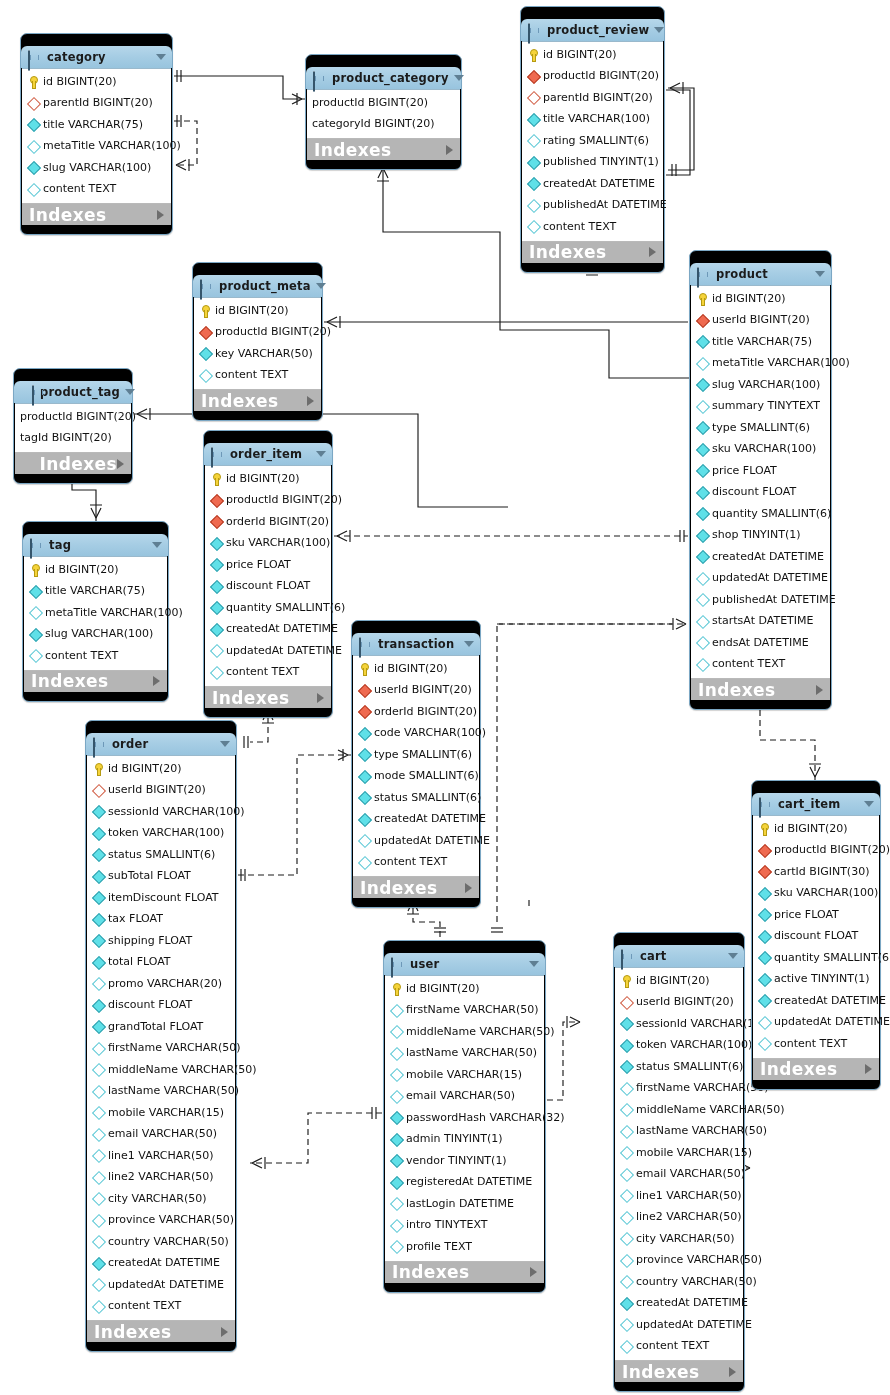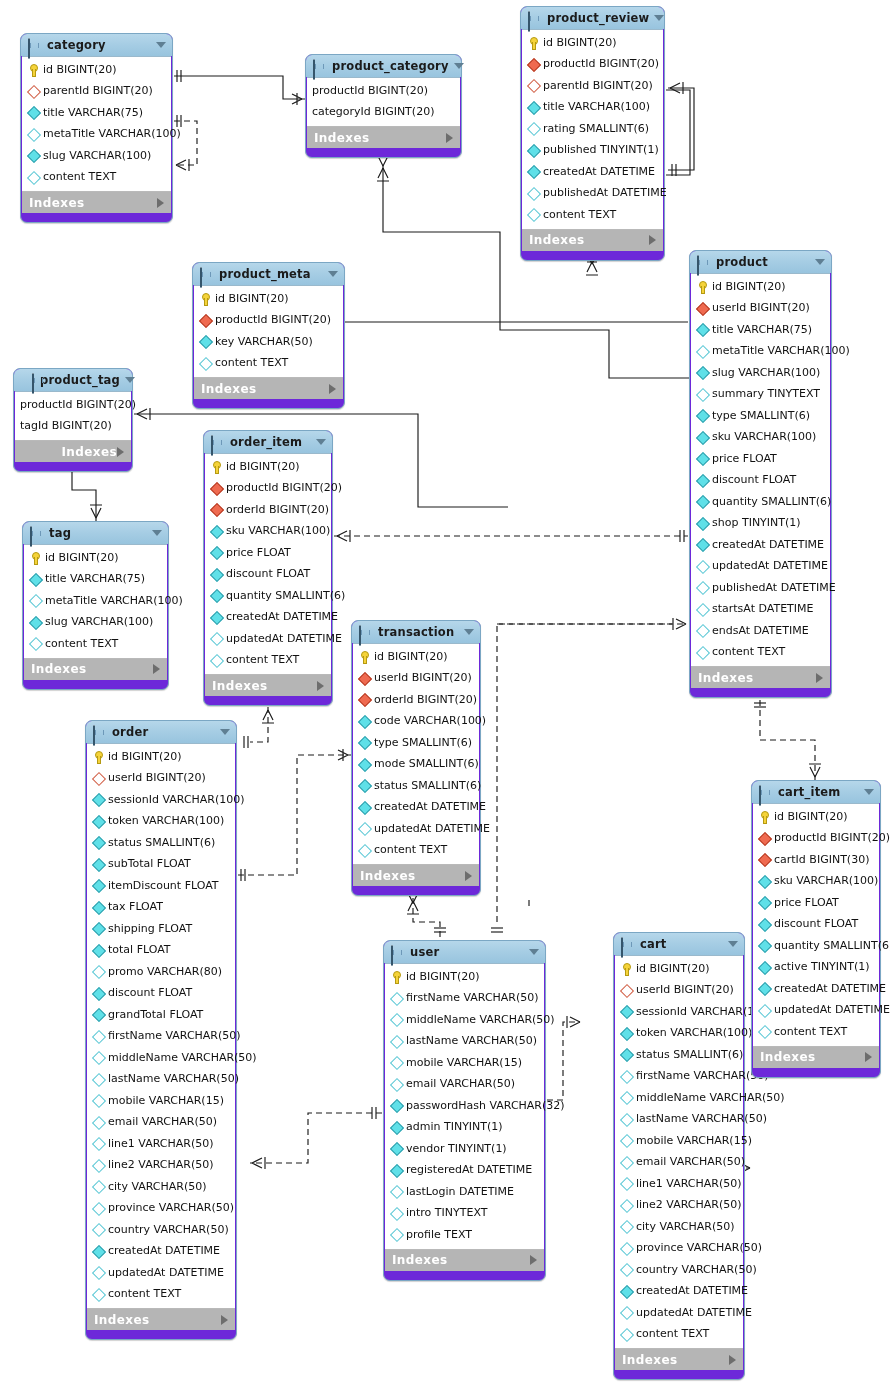--- a/index.html
+++ b/index.html
@@ -11,24 +11,24 @@
   #canvas {
     position: relative;
     width: 890px;
     height: 1395px;
     background: #ffffff;
     overflow: hidden;
   }
   
   .tbl {
     position: absolute;
-    background: #6d28d9;
+    background: #000000;
     border: 1px solid #7ba7c4;
     border-radius: 7px;
-    padding: 0 0 9px 0;
+    padding: 12px 0 9px 0;
     box-shadow: 0 1px 1px rgba(0,0,0,0.18);
   }
   .tbl-hdr {
     height: 22px;
     display: flex;
     align-items: center;
     padding: 0 6px 0 7px;
     border-radius: 6px 6px 0 0;
     background: linear-gradient(to bottom, #b6d7ea 0%, #a6cde4 48%, #98c4de 100%);
   }
@@ -81,21 +81,21 @@
   }
   .tbl-ftr {
     height: 21px;
     margin: 0 1px;
     display: flex;
     align-items: center;
     padding: 0 7px 0 7px;
     background: #b5b5b5;
   }
   .ftr-lbl {
-    font-size: 12px;
+    font-size: 17px;
     font-weight: bold;
     color: #ffffff;
     letter-spacing: 0.4px;
     flex: 1 1 auto;
   }
   .ftr-arrow {
     width: 0; height: 0;
     border-top: 5px solid transparent;
     border-bottom: 5px solid transparent;
     border-left: 7px solid #6d6d6d;
@@ -503,21 +503,21 @@
         <div class="fld">
           <span class="fld-ico ic-dia ic-cyan-o"></span>
           <span class="fld-txt">content TEXT</span>
         </div>
       </div>
       <div class="tbl-ftr">
         <span class="ftr-lbl">Indexes</span>
         <span class="ftr-arrow"></span>
       </div>
     </div>
-    <div class="tbl" style="left: 192px; top: 262px; width: 153px;">
+    <div class="tbl" style="left: 192px; top: 262px; width: 131px;">
       <div class="tbl-hdr">
         <span class="tbl-hdr-icon"><span class="win-ico"></span></span>
         <span class="tbl-title">product_meta</span>
         <span class="caret"></span>
       </div>
       <div class="tbl-body">
         <div class="fld">
           <span class="fld-ico ic-key"></span>
           <span class="fld-txt">id BIGINT(20)</span>
         </div>
@@ -741,21 +741,21 @@
         <div class="fld">
           <span class="fld-ico ic-dia ic-cyan-f"></span>
           <span class="fld-txt">shipping FLOAT</span>
         </div>
         <div class="fld">
           <span class="fld-ico ic-dia ic-cyan-f"></span>
           <span class="fld-txt">total FLOAT</span>
         </div>
         <div class="fld">
           <span class="fld-ico ic-dia ic-cyan-o"></span>
-          <span class="fld-txt">promo VARCHAR(80)</span>
+          <span class="fld-txt">promo VARCHAR(20)</span>
         </div>
         <div class="fld">
           <span class="fld-ico ic-dia ic-cyan-f"></span>
           <span class="fld-txt">discount FLOAT</span>
         </div>
         <div class="fld">
           <span class="fld-ico ic-dia ic-cyan-f"></span>
           <span class="fld-txt">grandTotal FLOAT</span>
         </div>
         <div class="fld">

